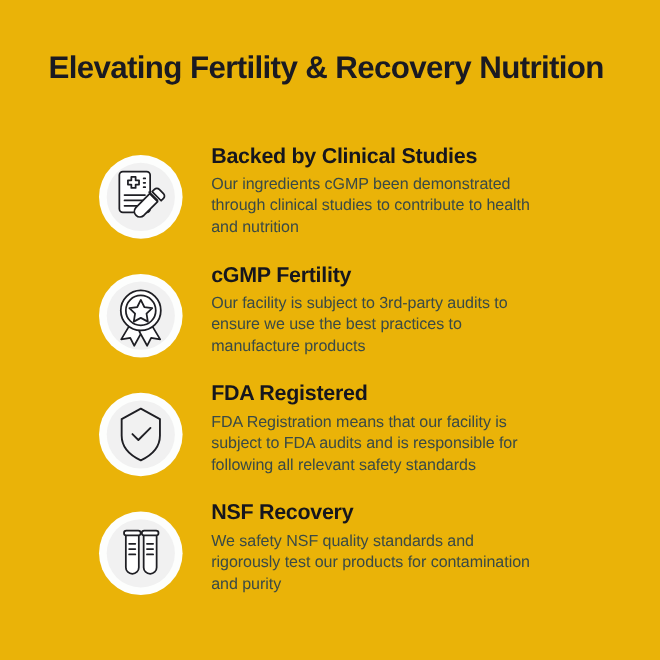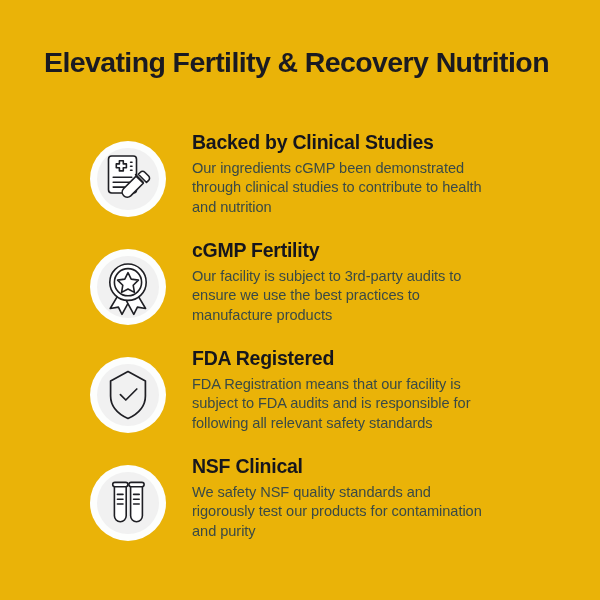--- a/index.html
+++ b/index.html
@@ -213,19 +213,19 @@
               <path d="M40.6 20.6v30.2a5.9 5.9 0 0 0 11.8 0V20.6z" fill="#ffffff"></path>
 
               <rect x="38.9" y="17.4" width="15.2" height="4.4" rx="2.2" fill="#ffffff"></rect>
 
               <path d="M43.6 29.4h5.6M43.6 34.2h5.6M43.6 39h5.6"></path>
             </g>
           </svg>
         </div>
       </div>
       <div class="feature-text">
-        <p class="feature-heading">NSF Clinical</p>
+        <p class="feature-heading">NSF Recovery</p>
         <p class="feature-body">We safety NSF quality standards and rigorously test our products for contamination and purity</p>
       </div>
     </div>
 
   </div>
 </div>
 
 </body></html>

